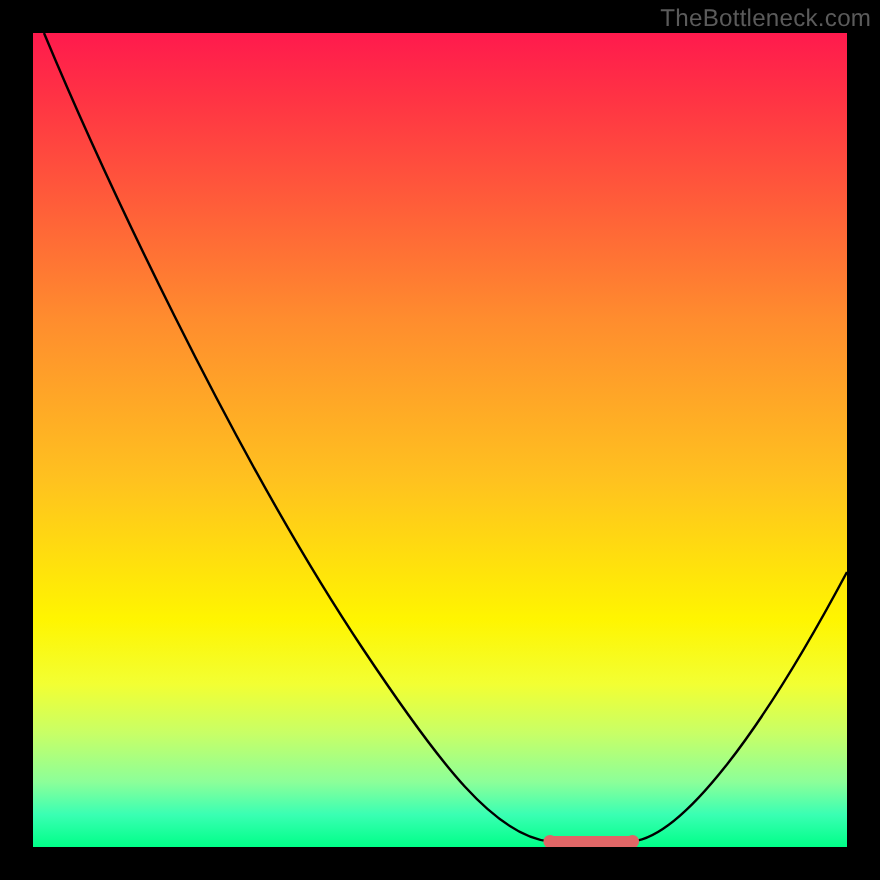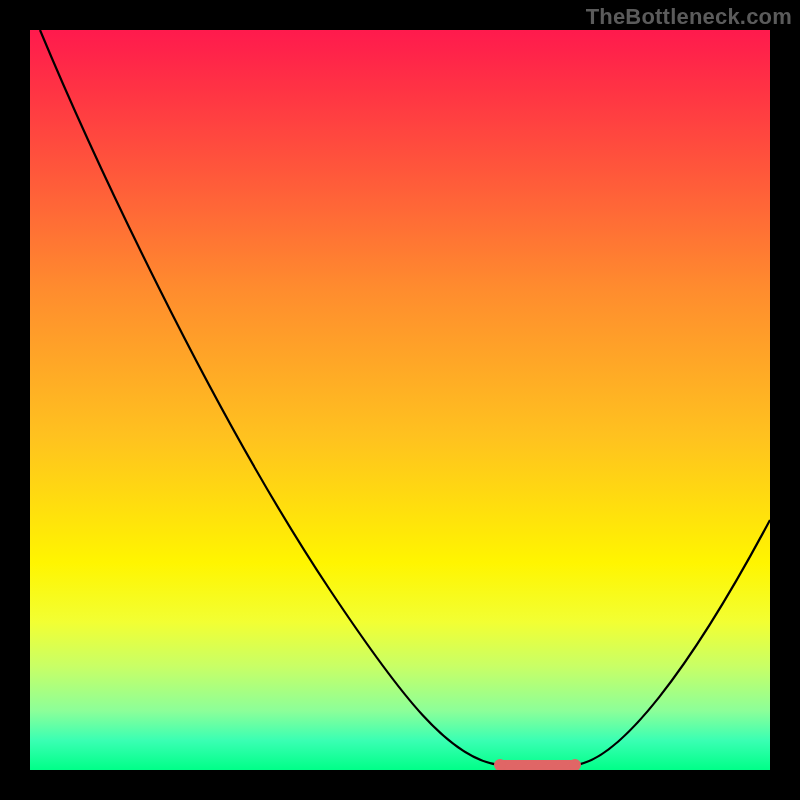--- a/index.html
+++ b/index.html
@@ -35,21 +35,21 @@
       #3affb3 96%,
       #00ff88 100%
     );
   }
   .watermark {
     position: absolute;
     top: 4px;
     right: 8px;
     font-family: Arial, Helvetica, sans-serif;
     font-size: 22px;
-    font-weight: 700;
+    font-weight: 400;
     color: #5b5b5b;
     letter-spacing: 0.2px;
     z-index: 3;
   }
   svg.curve {
     position: absolute;
     left: 30px;
     top: 30px;
     width: 740px;
     height: 740px;

